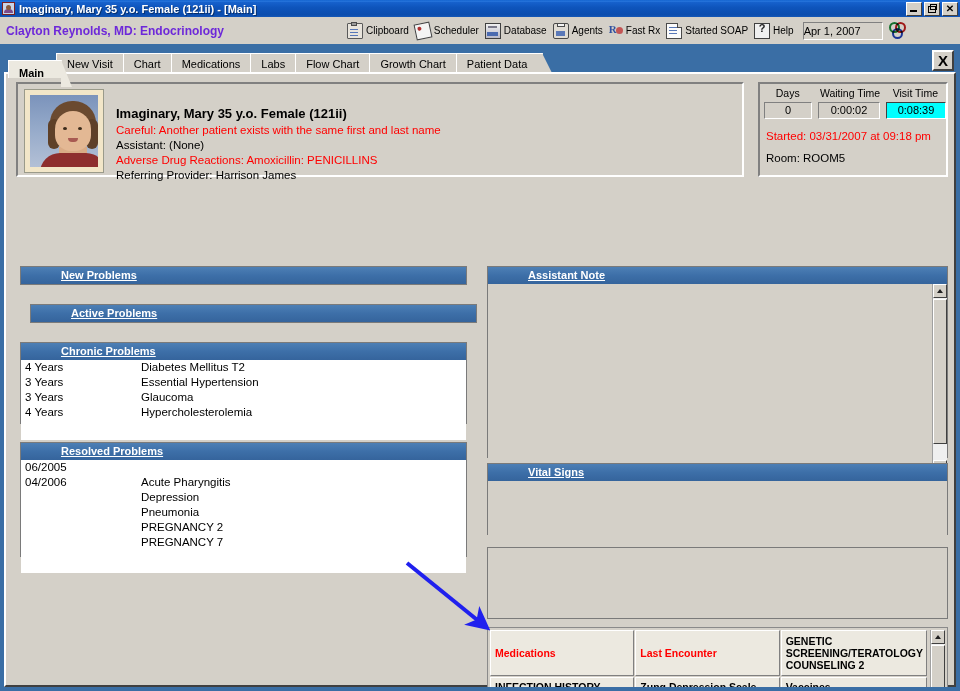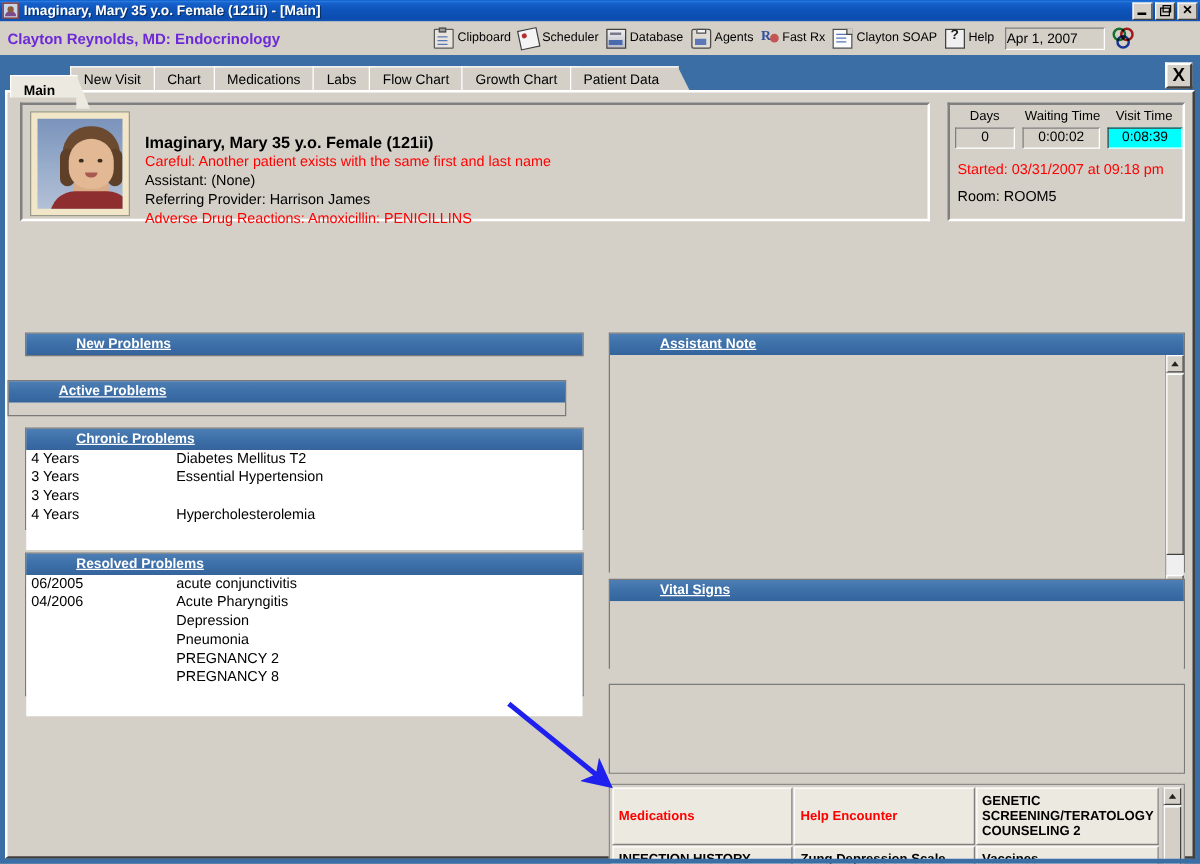--- a/index.html
+++ b/index.html
@@ -240,21 +240,21 @@
   .list-body {
     background: #ffffff; overflow: hidden; height: 100%;
     font-size: 11.5px; color: #000;
   }
   .list-row { display: flex; line-height: 15px; padding-left: 4px; }
   .lr-date { width: 100px; flex: 0 0 auto; }
   .lr-text { flex: 1 1 auto; padding-left: 16px; }
 
   
   #newProblems  { left: 14px; top: 192px; width: 447px; height: 19px; }
-  #activeProblems { left: 0; top: 230px; width: 447px; height: 29px; }
+  #activeProblems { left: 24px; top: 230px; width: 447px; height: 19px; }
   #chronicProblems { left: 14px; top: 268px; width: 447px; height: 82px; }
   #resolvedProblems { left: 14px; top: 368px; width: 447px; height: 115px; }
 
   
   #assistantNote { left: 481px; top: 192px; width: 461px; height: 192px; }
   #vitalSigns { left: 481px; top: 389px; width: 461px; height: 72px; }
   #clinicalParams { left: 481px; top: 473px; width: 461px; height: 72px; }
 
   .panel-content-gray { background: #d4d0c8; height: 100%; position: relative; }
 
@@ -352,21 +352,21 @@
       <div class="tool-item">
         <span class="ticon ic-agents"></span>
         <span class="lbl">Agents</span>
       </div>
       <div class="tool-item">
         <span class="ticon ic-rx"></span>
         <span class="lbl">Fast Rx</span>
       </div>
       <div class="tool-item">
         <span class="ticon ic-doc"></span>
-        <span class="lbl">Clayton SOAP</span>
+        <span class="lbl">Started SOAP</span>
       </div>
       <div class="tool-item">
         <span class="ticon ic-help"></span>
         <span class="lbl">Help</span>
       </div>
       <div class="date-box">Apr 1, 2007</div>
       <div class="logo-icon">
         <i class="r1"></i>
           <i class="r2"></i>
           <i class="r3"></i>
@@ -403,22 +403,22 @@
             <div class="eye l"></div>
             <div class="eye r"></div>
             <div class="mouth"></div>
           </div>
         </div>
       </div>
       <div class="banner-text">
         <div class="pt-name">Imaginary, Mary 35 y.o. Female (121ii)</div>
         <div class="pt-line warn">Careful: Another patient exists with the same first and last name</div>
         <div class="pt-line">Assistant: (None)</div>
+        <div class="pt-line warn">Adverse Drug Reactions: Amoxicillin: PENICILLINS</div>
         <div class="pt-line">Referring Provider: Harrison James</div>
-        <div class="pt-line warn">Adverse Drug Reactions: Amoxicillin: PENICILLINS</div>
       </div>
     </div>
 
     <div class="timer">
       <div class="timer-heads">
         <div class="th a">Days</div>
         <div class="th b">Waiting Time</div>
         <div class="th c">Visit Time</div>
       </div>
       <div class="timer-vals">
@@ -450,56 +450,56 @@
         <div class="list-row">
           <div class="lr-date">4 Years</div>
           <div class="lr-text">Diabetes Mellitus T2</div>
         </div>
         <div class="list-row">
           <div class="lr-date">3 Years</div>
           <div class="lr-text">Essential Hypertension</div>
         </div>
         <div class="list-row">
           <div class="lr-date">3 Years</div>
+          <div class="lr-text">Glaucoma</div>
         </div>
         <div class="list-row">
           <div class="lr-date">4 Years</div>
           <div class="lr-text">Hypercholesterolemia</div>
         </div>
       </div>
     </div>
 
     <div class="sect" id="resolvedProblems">
       <div class="panel-hdr">
         <span>Resolved Problems</span>
       </div>
       <div class="list-body">
         <div class="list-row">
           <div class="lr-date">06/2005</div>
-          <div class="lr-text">acute conjunctivitis</div>
         </div>
         <div class="list-row">
           <div class="lr-date">04/2006</div>
           <div class="lr-text">Acute Pharyngitis</div>
         </div>
         <div class="list-row">
           <div class="lr-date"></div>
           <div class="lr-text">Depression</div>
         </div>
         <div class="list-row">
           <div class="lr-date"></div>
           <div class="lr-text">Pneumonia</div>
         </div>
         <div class="list-row">
           <div class="lr-date"></div>
           <div class="lr-text">PREGNANCY 2</div>
         </div>
         <div class="list-row">
           <div class="lr-date"></div>
-          <div class="lr-text">PREGNANCY 8</div>
+          <div class="lr-text">PREGNANCY 7</div>
         </div>
       </div>
     </div>
 
     <div class="sect" id="assistantNote">
       <div class="panel-hdr">
         <span>Assistant Note</span>
       </div>
       <div class="panel-content-gray">
         <div class="vscroll">
@@ -522,21 +522,21 @@
     </div>
 
     <div class="sect" id="clinicalParams">
       <div class="panel-content-gray"></div>
     </div>
 
     <div id="templateGrid">
       <div class="grid-inner">
         <div class="grid-row r0">
           <div class="grid-cell c0 red">Medications</div>
-          <div class="grid-cell c1 red">Help Encounter</div>
+          <div class="grid-cell c1 red">Last Encounter</div>
           <div class="grid-cell c2">GENETIC SCREENING/TERATOLOGY COUNSELING 2</div>
         </div>
         <div class="grid-row r1">
           <div class="grid-cell c0">INFECTION HISTORY</div>
           <div class="grid-cell c1">Zung Depression Scale</div>
           <div class="grid-cell c2">Vaccines</div>
         </div>
 
         <div class="vscroll" style="right:0; top:0; bottom:0;">
           <div class="vs-btn up">

